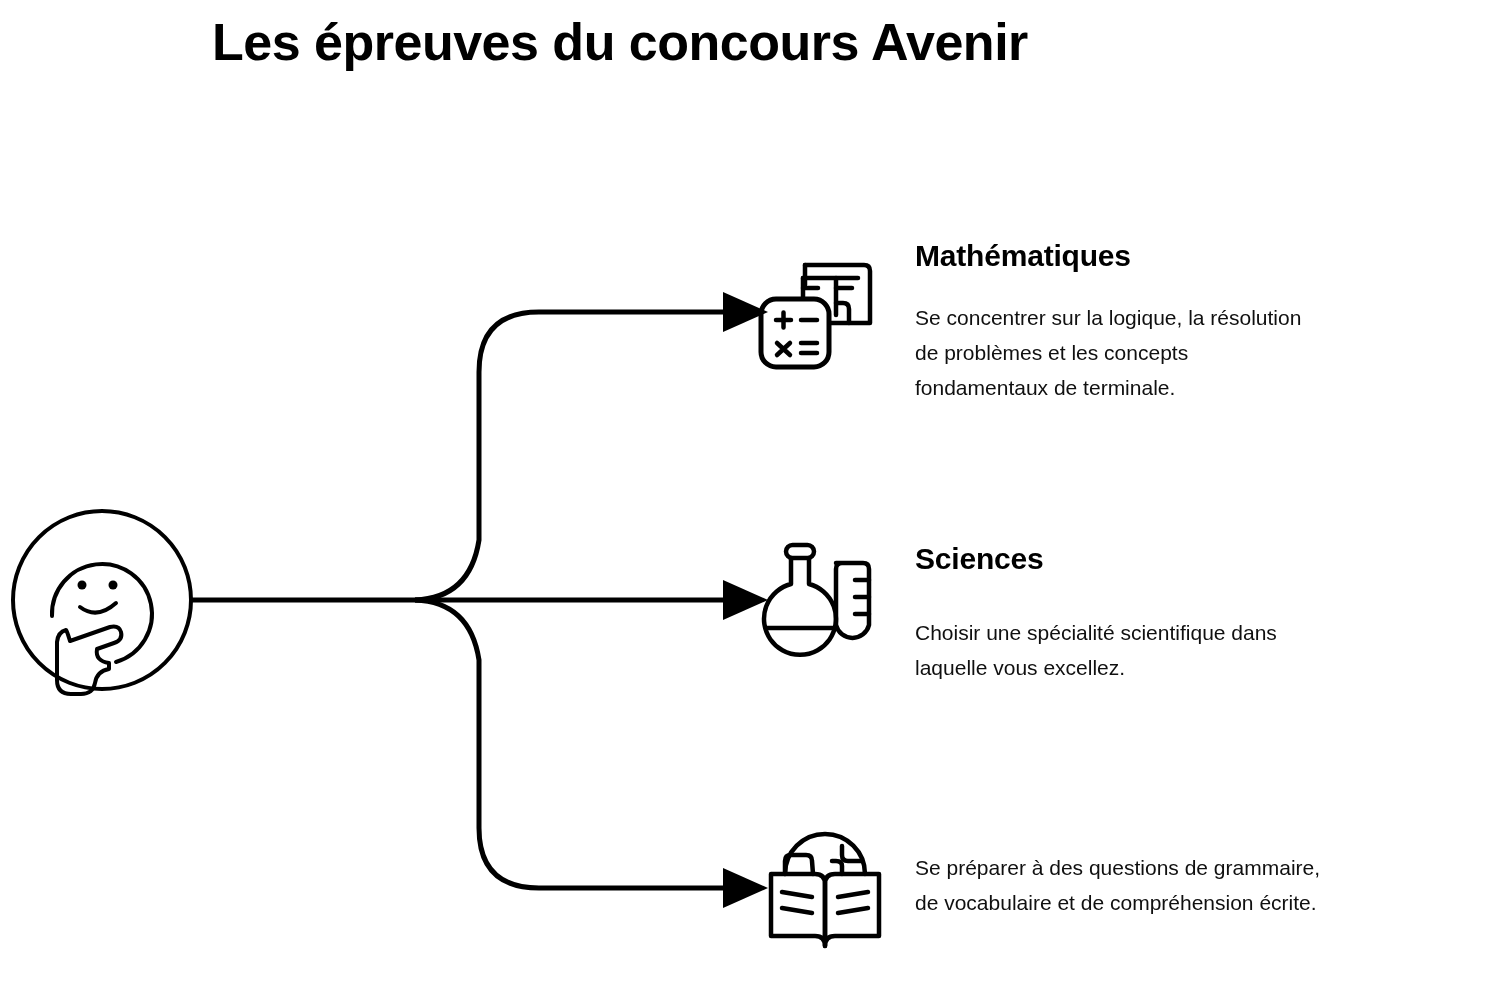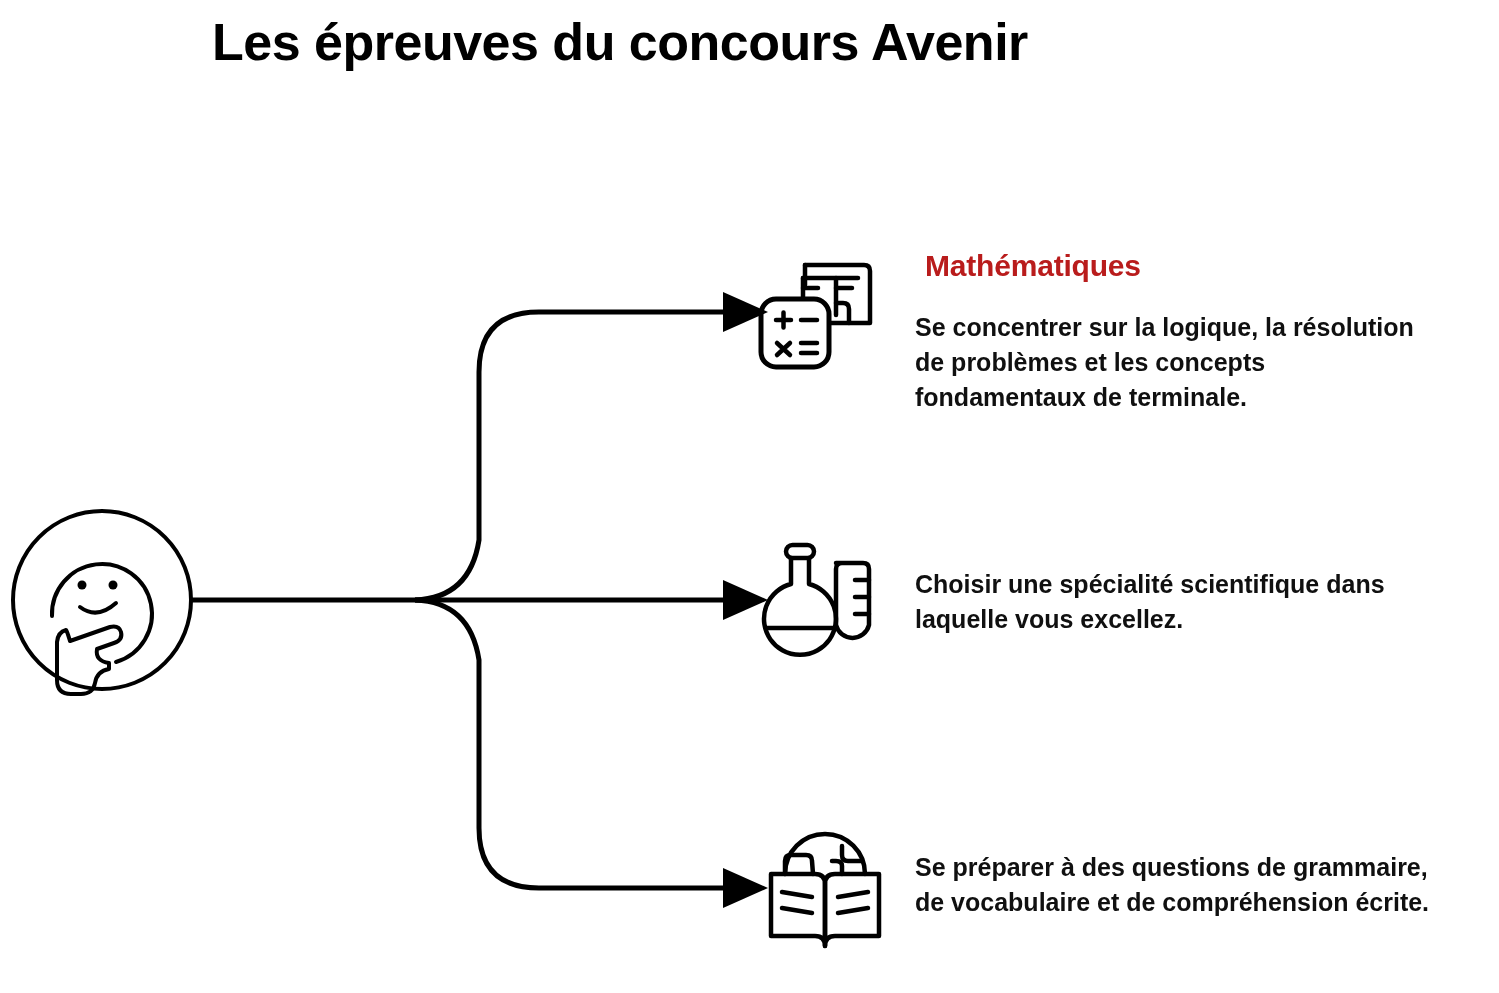--- a/index.html
+++ b/index.html
@@ -40,35 +40,35 @@
   }
   .branch-text {
     position: absolute;
     width: 580px;
   }
   .branch-heading {
     font-size: 30px;
     font-weight: bold;
     letter-spacing: -0.2px;
     line-height: 36px;
-    margin: 10px;
-    color: #b91c1c;
+    margin: 0;
+    color: #000000;
   }
   .branch-body {
-    font-size: 25px;
-    font-weight: bold;
+    font-size: 21px;
+    font-weight: normal;
     line-height: 35px;
     margin: 0;
     color: #101010;
     white-space: pre-line;
   }
   #text-math  { left: 915px; top: 238px; }
   #text-math .branch-body  { margin-top: 26px; }
   #text-sci   { left: 915px; top: 541px; }
-  #text-sci .branch-body   { margin-top: 26px; }
+  #text-sci .branch-body   { margin-top: 38px; }
   #text-eng   { left: 915px; top: 830px; }
   #text-eng .branch-body   { margin-top: 20px; }
 </style>
 </head>
 <body>
 
 <div id="canvas">
 
   <div id="page-title">Les épreuves du concours Avenir</div>
 
@@ -142,20 +142,21 @@
   </svg>
 
   <div class="branch-text" id="text-math">
     <h2 class="branch-heading">Mathématiques</h2>
     <p class="branch-body">Se concentrer sur la logique, la résolution
 de problèmes et les concepts
 fondamentaux de terminale.</p>
   </div>
 
   <div class="branch-text" id="text-sci">
+    <h2 class="branch-heading">Sciences</h2>
     <p class="branch-body">Choisir une spécialité scientifique dans
 laquelle vous excellez.</p>
   </div>
 
   <div class="branch-text" id="text-eng">
     <p class="branch-body">Se préparer à des questions de grammaire,
 de vocabulaire et de compréhension écrite.</p>
   </div>
 
 </div>

